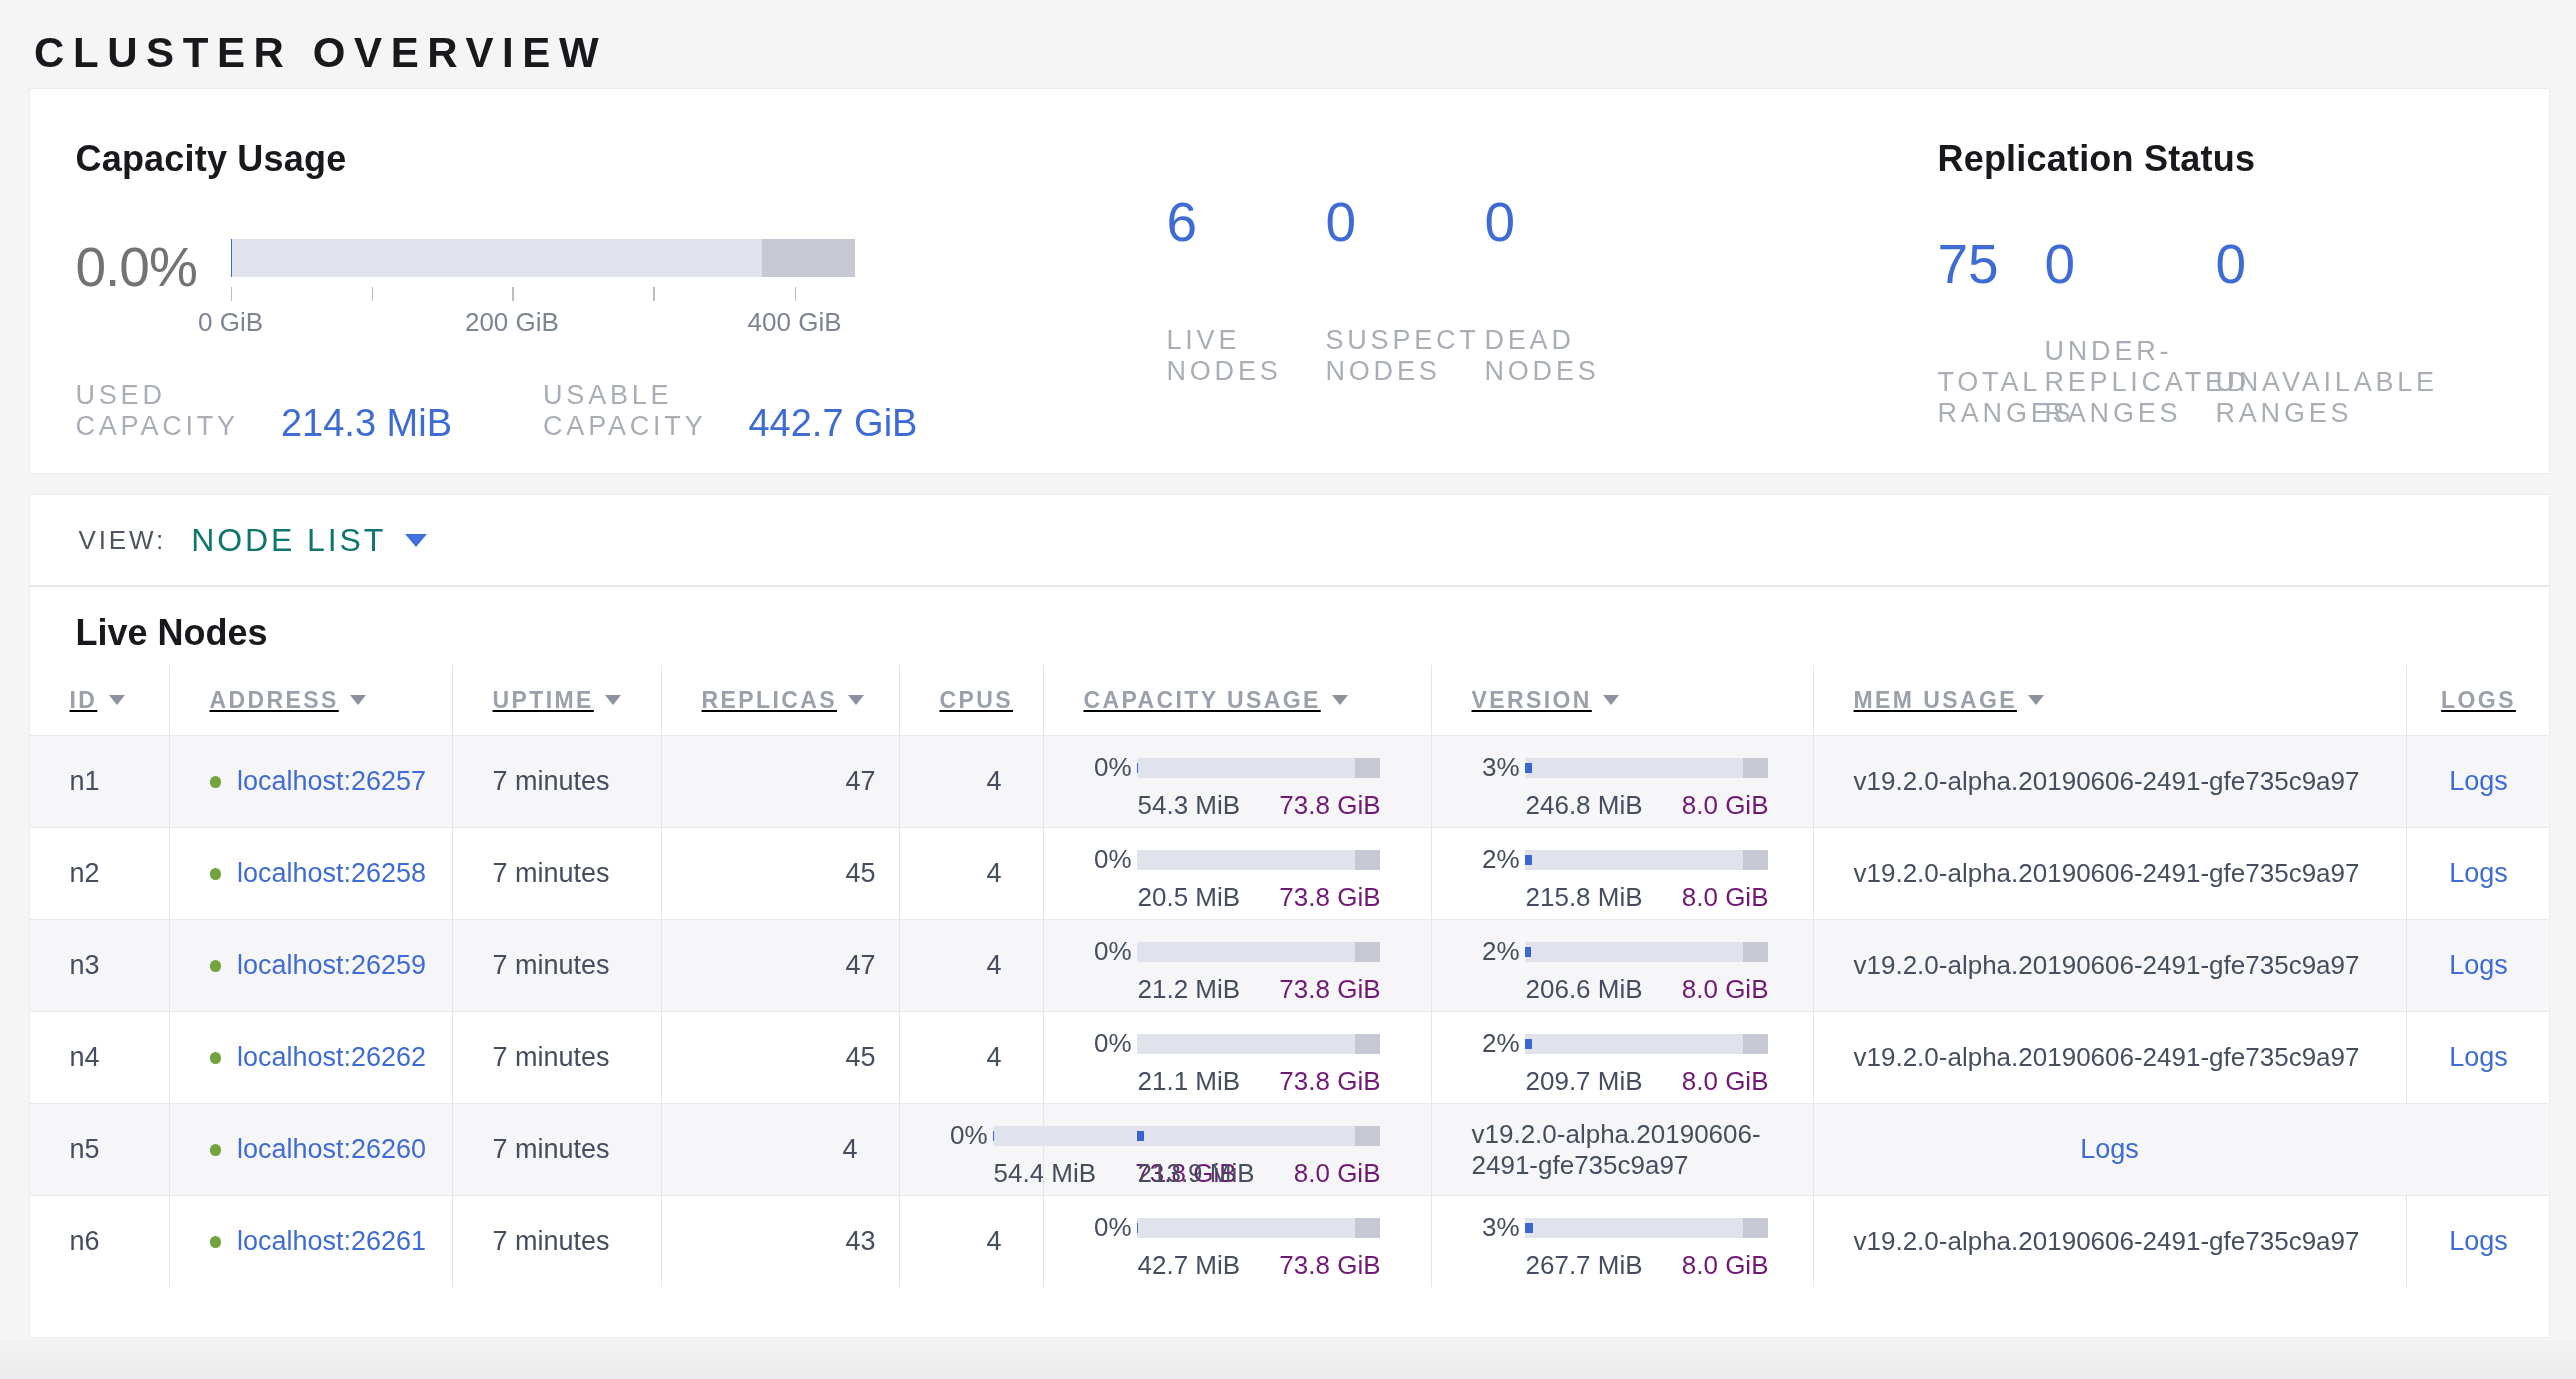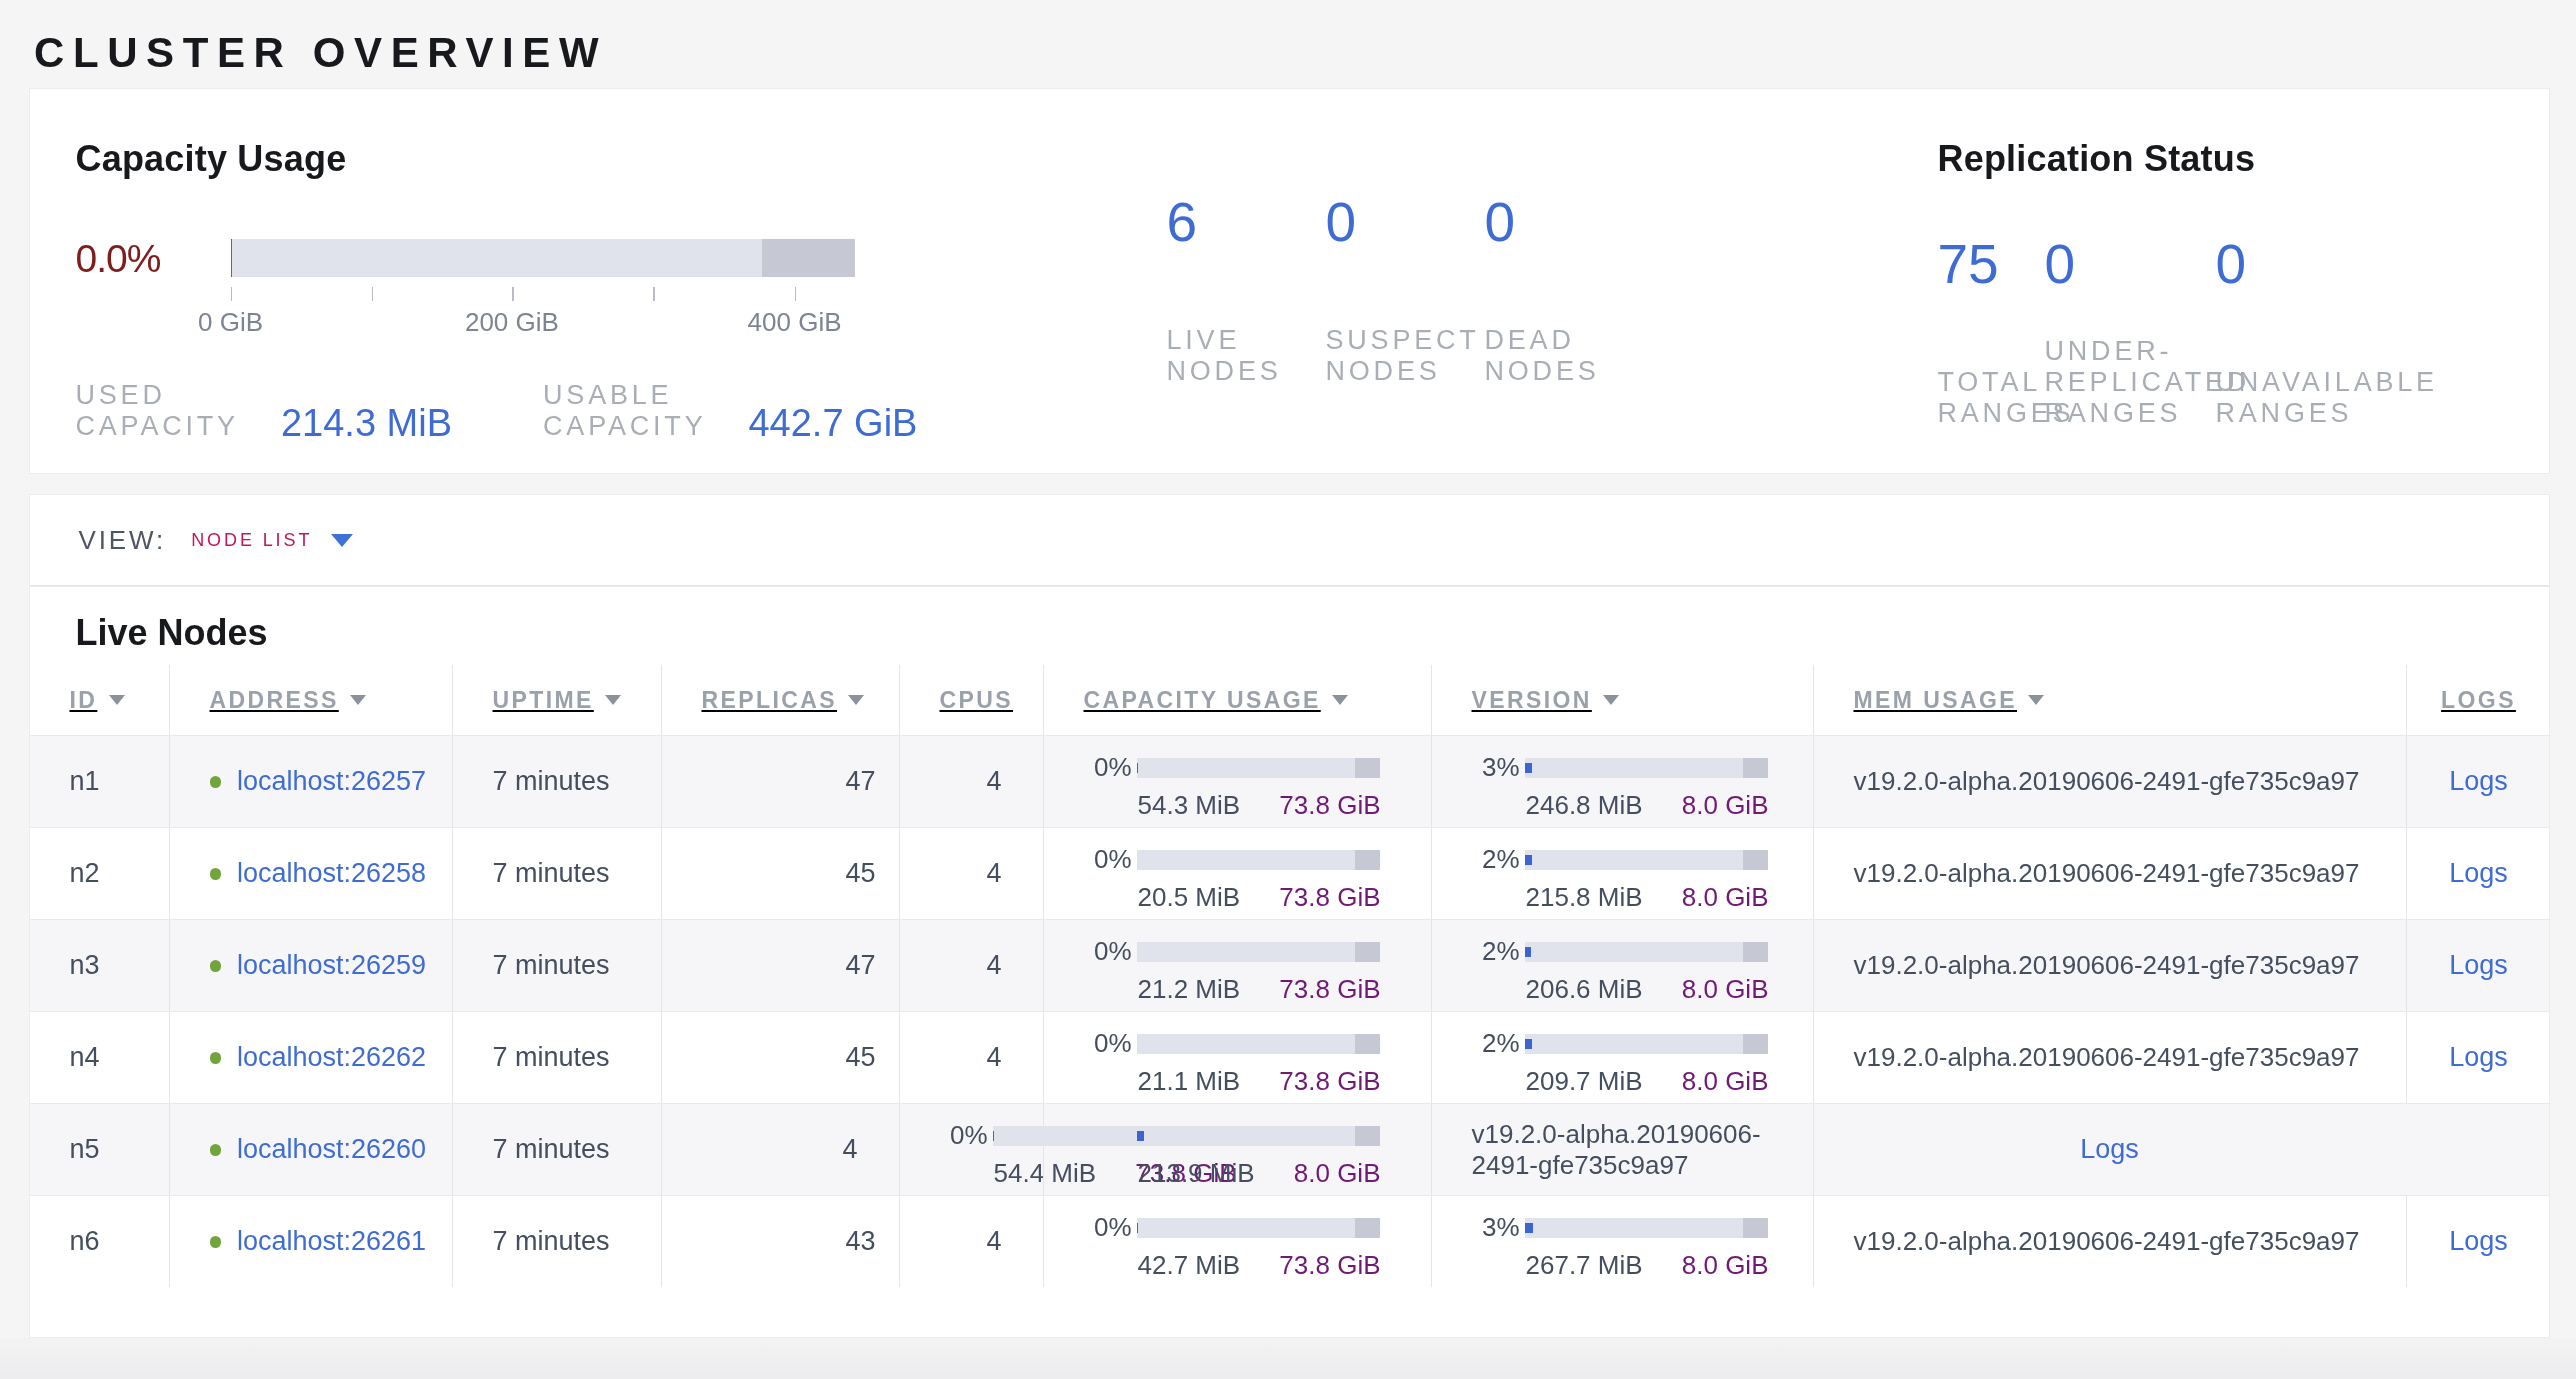--- a/index.html
+++ b/index.html
@@ -14,21 +14,21 @@
 
   
   .summary { top:88px; height:386px; display:flex; padding:49px 0 0 46px; }
   .sec { flex:0 0 auto; }
   .sec-capacity { width:1091px; }
   .sec-nodes { width:771px; }
   .sec-repl { flex:1 1 auto; }
   .sec h2 { font-size:36px; font-weight:700; color:#17191c; letter-spacing:0.2px; }
 
   .chart-row { display:flex; margin-top:59px; }
-  .big-pct { width:155px; font-size:39px; line-height:1.05; color:#7f1d1d; letter-spacing:-1px; }
+  .big-pct { width:155px; font-size:55px; line-height:1.05; color:#737373; letter-spacing:-1px; }
   .bar-wrap { position:relative; width:624px; height:100px; }
   .cap-bar { position:relative; width:100%; height:38px; background:#e0e3eb; overflow:hidden; }
   .cap-bar .seg-dark { position:absolute; top:0; bottom:0; right:0; width:14.8%; background:#c6c9d3; }
   .cap-bar .seg-fill { position:absolute; top:0; bottom:0; left:0; background:#3e6cd4; }
   .tick { position:absolute; top:48px; width:1.9px; height:14.3px; background:#b9bdc6; }
   .t0{left:0;} .t1{left:22.6%;} .t2{left:45.1%;} .t3{left:67.7%;} .t4{left:90.4%;}
   .tick-label { position:absolute; top:68px; transform:translateX(-50%); font-size:26px;
     color:#7d8492; white-space:nowrap; }
   .tl0{left:0;} .tl1{left:45.1%;} .tl2{left:90.4%;}
 
@@ -44,21 +44,21 @@
   .sec-repl .num-stat-0 { width:107px; }
   .sec-repl .num-stat-1 { width:171px; }
   .num-stat .stat-value { font-size:55px; line-height:1; color:#3e6cd4; }
   .label-box { height:137px; display:flex; align-items:flex-end; }
 
   
   .view-bar { top:494px; height:92px; display:flex; align-items:center; padding-left:49px;
     border-bottom:1.9px solid #e4e5e7; }
   .view-label { font-size:26px; color:#4f5660; letter-spacing:2.9px; }
   .view-select { display:flex; align-items:center; margin-left:25px; cursor:pointer; }
-  .view-value { font-size:18px; color:#be185d; letter-spacing:2.9px; }
+  .view-value { font-size:32px; color:#0f766e; letter-spacing:2.9px; }
   .dd-arrow { margin-left:19px; width:0; height:0; border-left:11.4px solid transparent;
     border-right:11.4px solid transparent; border-top:13.3px solid #3e72da; }
 
   
   .table-card { top:586px; height:752px; }
   .table-card h2 { font-size:36px; font-weight:700; color:#17191c; padding:25px 0 0 46px; }
   .tgrid { margin-top:11.4px; }
   .trow { display:grid; grid-template-columns:139px 283px 209px 238px 144px 388px 382px 593px 145px; }
   .thead { height:70px;text-decoration:underline; }
   .tbody-row { height:92px; border-top:1.9px solid #e9eaec; }

